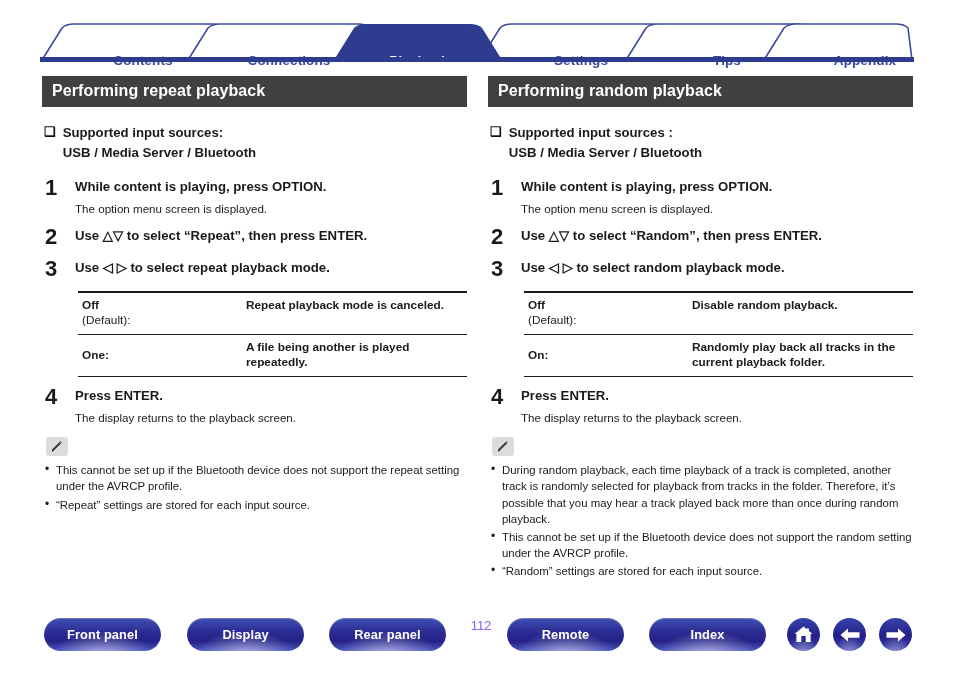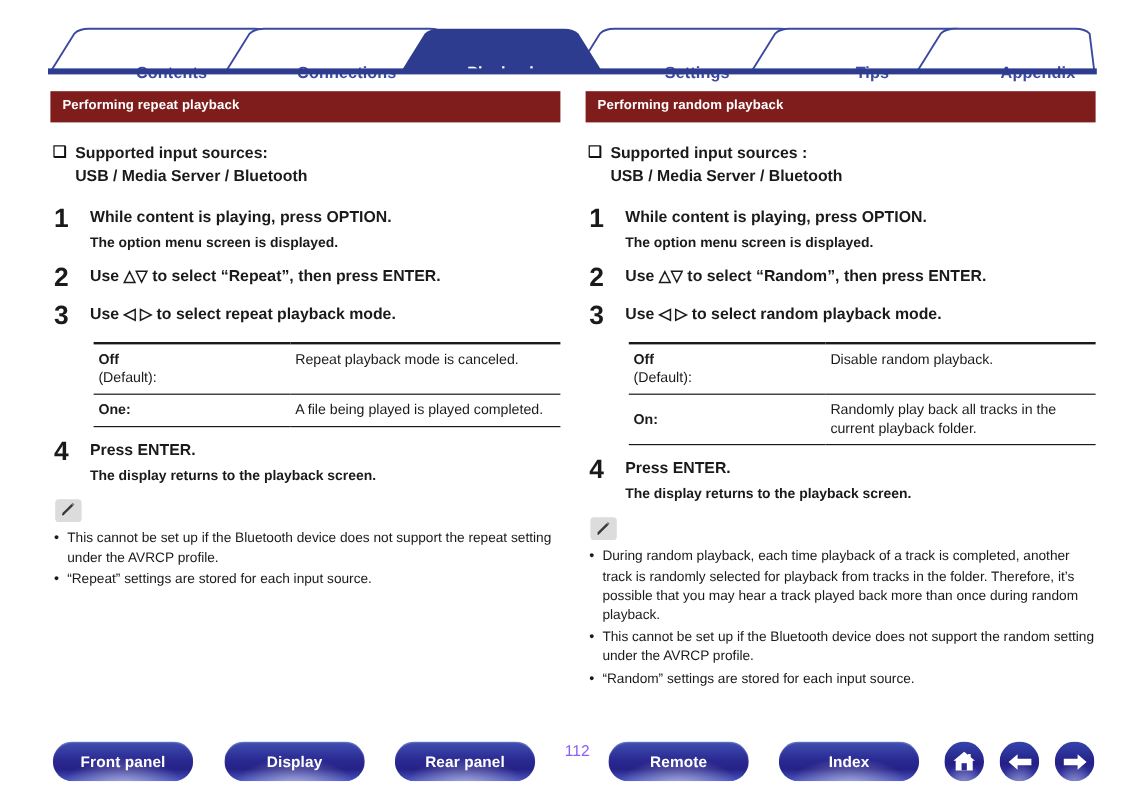--- a/index.html
+++ b/index.html
@@ -52,23 +52,23 @@
   
   .column {
     position: absolute;
     top: 76px;
     width: 425px;
   }
   #col-left  { left: 42px; }
   #col-right { left: 488px; }
 
   .section-header {
-    background: #7f1d1d;
+    background: #404040;
     color: #ffffff;
-    font-size: 11px;
+    font-size: 16px;
     font-weight: bold;
     padding: 6px 0 7px 10px;
     line-height: 1.15;
     letter-spacing: 0.1px;
   }
 
   .supported {
     margin-top: 16px;
     font-size: 13.2px;
     font-weight: bold;
@@ -101,21 +101,21 @@
     padding-left: 3px;
   }
   .step-body { flex: 1 1 auto; }
   .step-title {
     font-size: 13.2px;
     font-weight: bold;
     line-height: 1.3;
   }
   .step-sub {
     font-size: 11.6px;
-    font-weight: bold;
+    font-weight: normal;
     margin-top: 6px;
     line-height: 1.3;
   }
 
   
   .opt-table {
     margin-left: 36px;
     margin-top: 4px;
     margin-bottom: 10px;
     border-collapse: collapse;
@@ -129,21 +129,21 @@
     font-size: 11.8px;
     line-height: 1.32;
   }
   .opt-table tr:first-child td { border-top: 2px solid #1a1a1a; }
   .opt-table td.key {
     width: 160px;
     padding-left: 4px;
   }
   .opt-table td.key .kname { font-weight: bold; }
   .opt-table td.key .kdefault { font-weight: normal; margin-top: 13px; }
-  .opt-table td.val { padding-left: 4px; }
+  .opt-table td.val { padding-left: 4px; font-weight: bold; }
   .opt-table tr.mid td.key { vertical-align: middle; }
   .opt-table tr.mid td.val { vertical-align: middle; }
 
   
   .note-block { margin-top: 12px; }
   .note-icon {
     width: 22px;
     height: 19px;
     background: #dcdcdc;
     border-radius: 3px;
@@ -295,21 +295,21 @@
       <td class="key">
         <span class="kname">Off</span><br>
         <span class="kdefault">(Default):</span>
       </td>
       <td class="val">Repeat playback mode is canceled.</td>
     </tr>
     <tr class="mid">
       <td class="key">
         <span class="kname">One:</span>
       </td>
-      <td class="val">A file being played is played completed.</td>
+      <td class="val">A file being another is played repeatedly.</td>
     </tr>
   </tbody>
     </table>
 
   <div class="steps" style="margin-top:6px;">
     <div class="step">
       <div class="step-num">4</div>
       <div class="step-body">
         <div class="step-title">Press ENTER.</div>
         <div class="step-sub">The display returns to the playback screen.</div>

